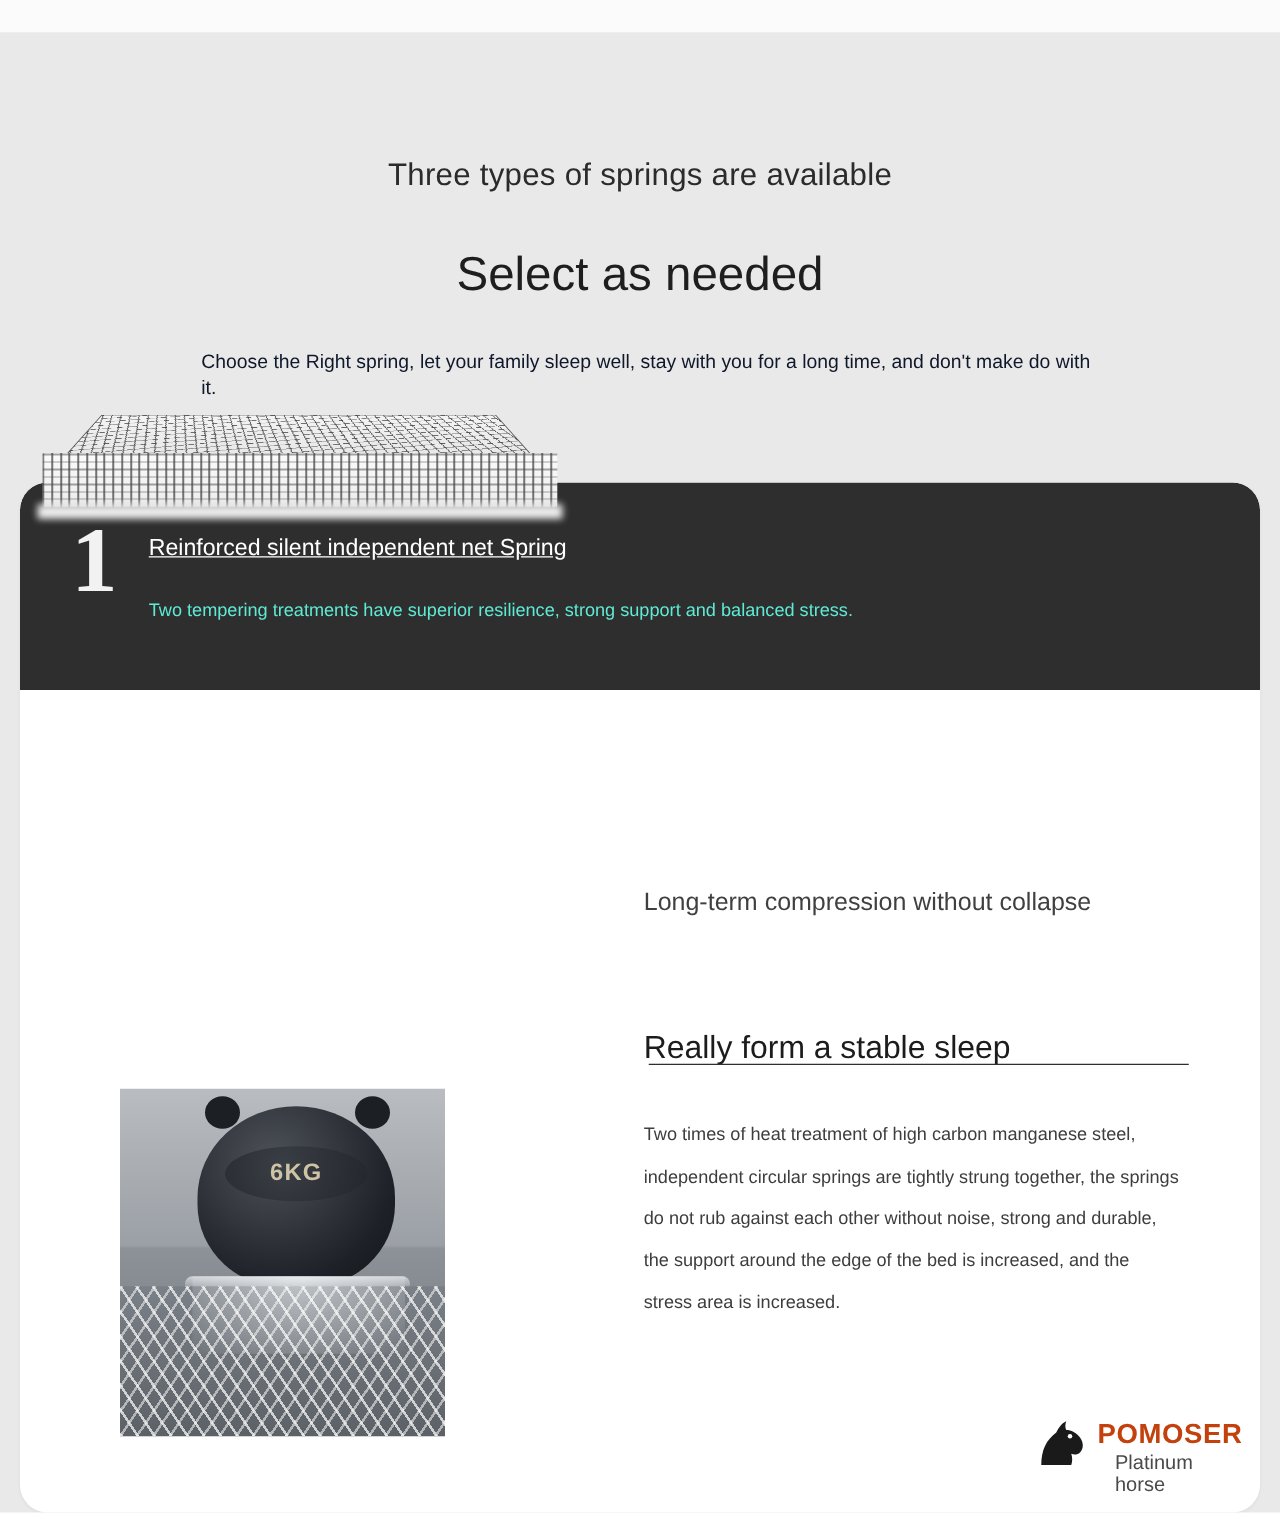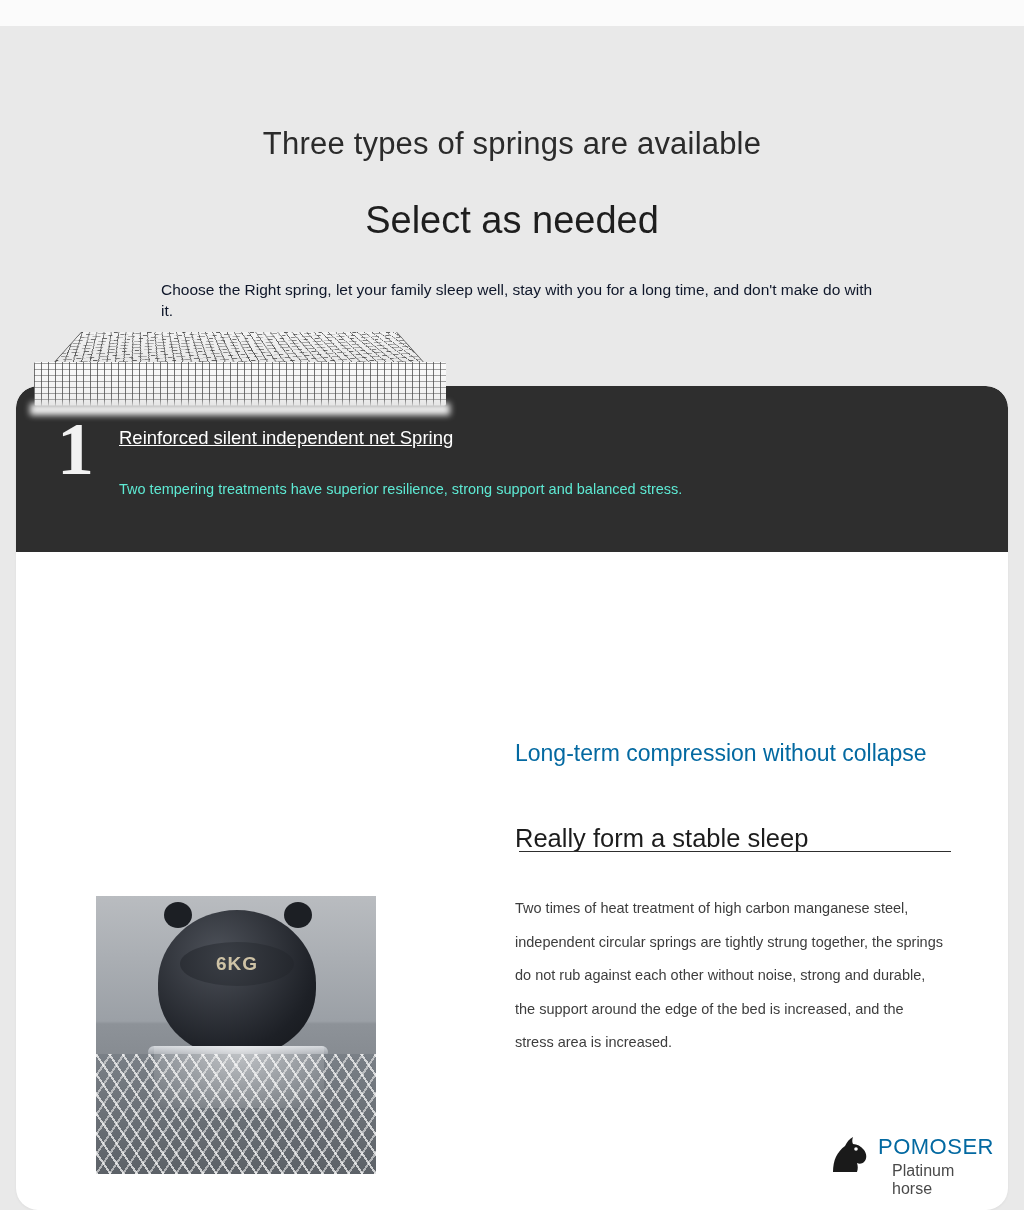--- a/index.html
+++ b/index.html
@@ -39,21 +39,21 @@
     height: 360px;
     background: #e9e9e9;
   }
 
   .header-title {
     position: absolute;
     top: 100px;
     left: 0;
     width: 1024px;
     text-align: center;
-    font-size: 31px;
+    font-size: 25px;
     color: #2b2b2b;
     letter-spacing: 0.2px;
   }
 
   .header-subtitle {
     position: absolute;
     top: 173px;
     left: 0;
     width: 1024px;
     text-align: center;
@@ -169,23 +169,23 @@
     top: 171px;
     left: 30px;
     width: 420px;
     height: 12px;
     background: linear-gradient(#d9d9d9, #ffffff);
     filter: blur(3px);
   }
 
   .weight-photo {
     position: absolute;
-    top: 896px;
+    top: 871px;
     left: 96px;
-    width: 280px;
+    width: 260px;
     height: 278px;
     background: linear-gradient(#b9bcc0, #9ba0a6 45%, #8d9298 46%, #6f747a);
     overflow: hidden;
   }
 
   .weight-ball {
     position: absolute;
     top: 14px;
     left: 62px;
     width: 158px;
@@ -260,24 +260,23 @@
     height: 62px;
     background: radial-gradient(ellipse at 50% 0%, rgba(255,255,255,0.55), rgba(255,255,255,0));
   }
 
   
   .lead-1 {
     position: absolute;
     top: 708px;
     left: 515px;
     width: 470px;
-    font-size: 23px;
+    font-size: 20px;
     line-height: 28px;
-    color: #0369a1;
-    margin-top: 31px;
+    color: #404040;
   }
 
   .lead-2 {
     position: absolute;
     top: 824px;
     left: 515px;
     width: 470px;
     font-size: 25.5px;
     color: #1c1c1c;
   }
@@ -316,22 +315,22 @@
     left: 0;
     width: 46px;
     height: 46px;
   }
 
   .logo-name {
     position: absolute;
     top: 6px;
     left: 52px;
     font-size: 22px;
-    font-weight: normal;
-    color: #0369a1;
+    font-weight: bold;
+    color: #c2410c;
     letter-spacing: 0.5px;
   }
 
   .logo-sub {
     position: absolute;
     top: 34px;
     left: 66px;
     font-size: 16px;
     color: #4a4a4a;
   }

